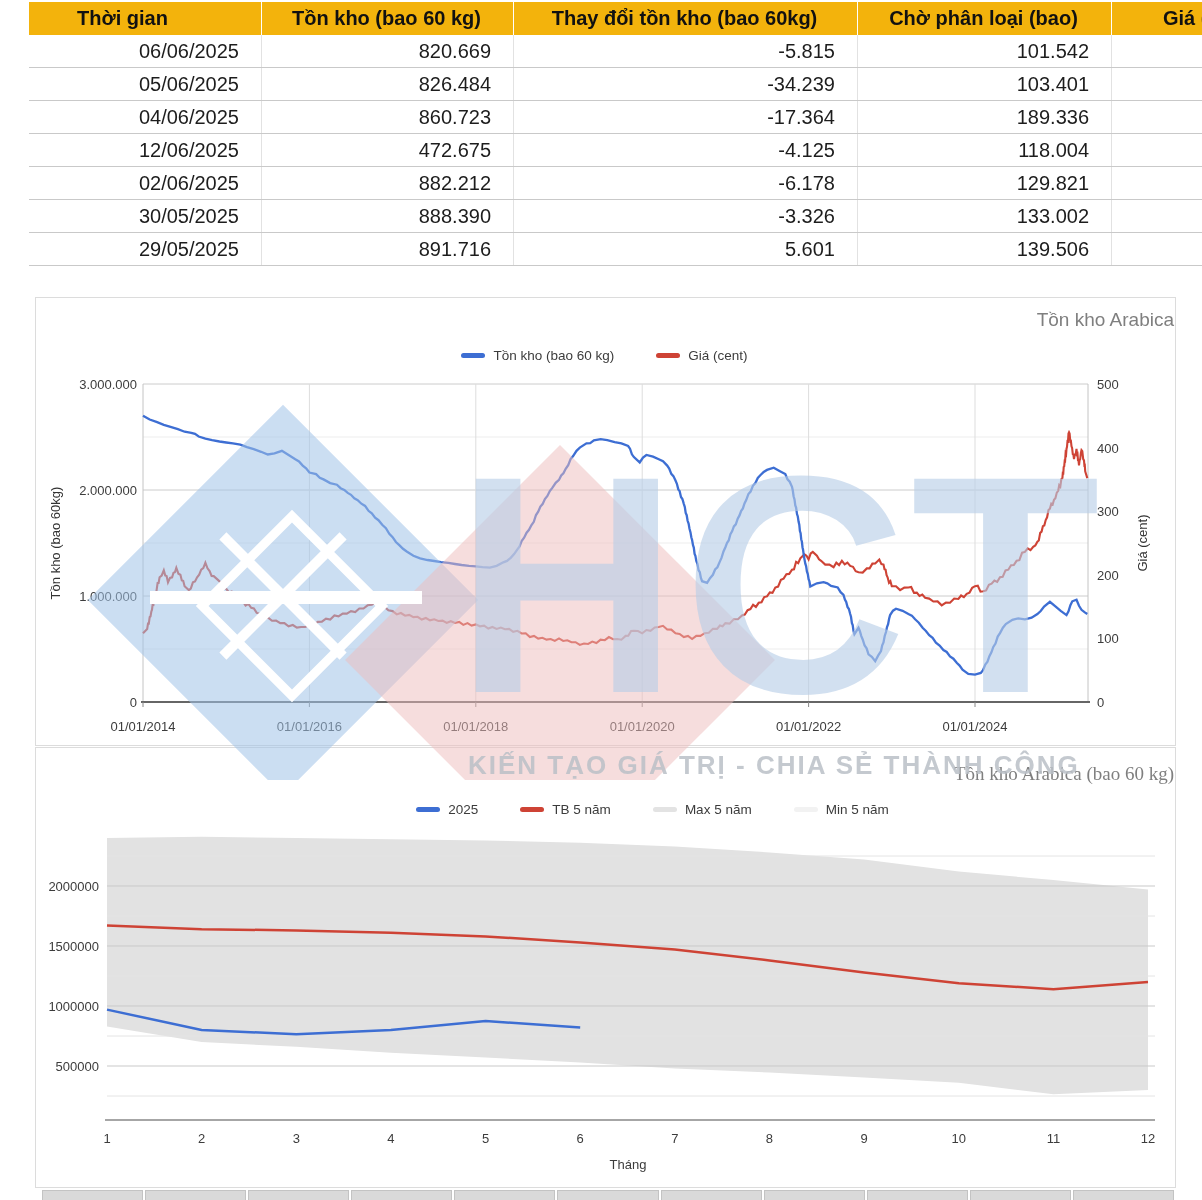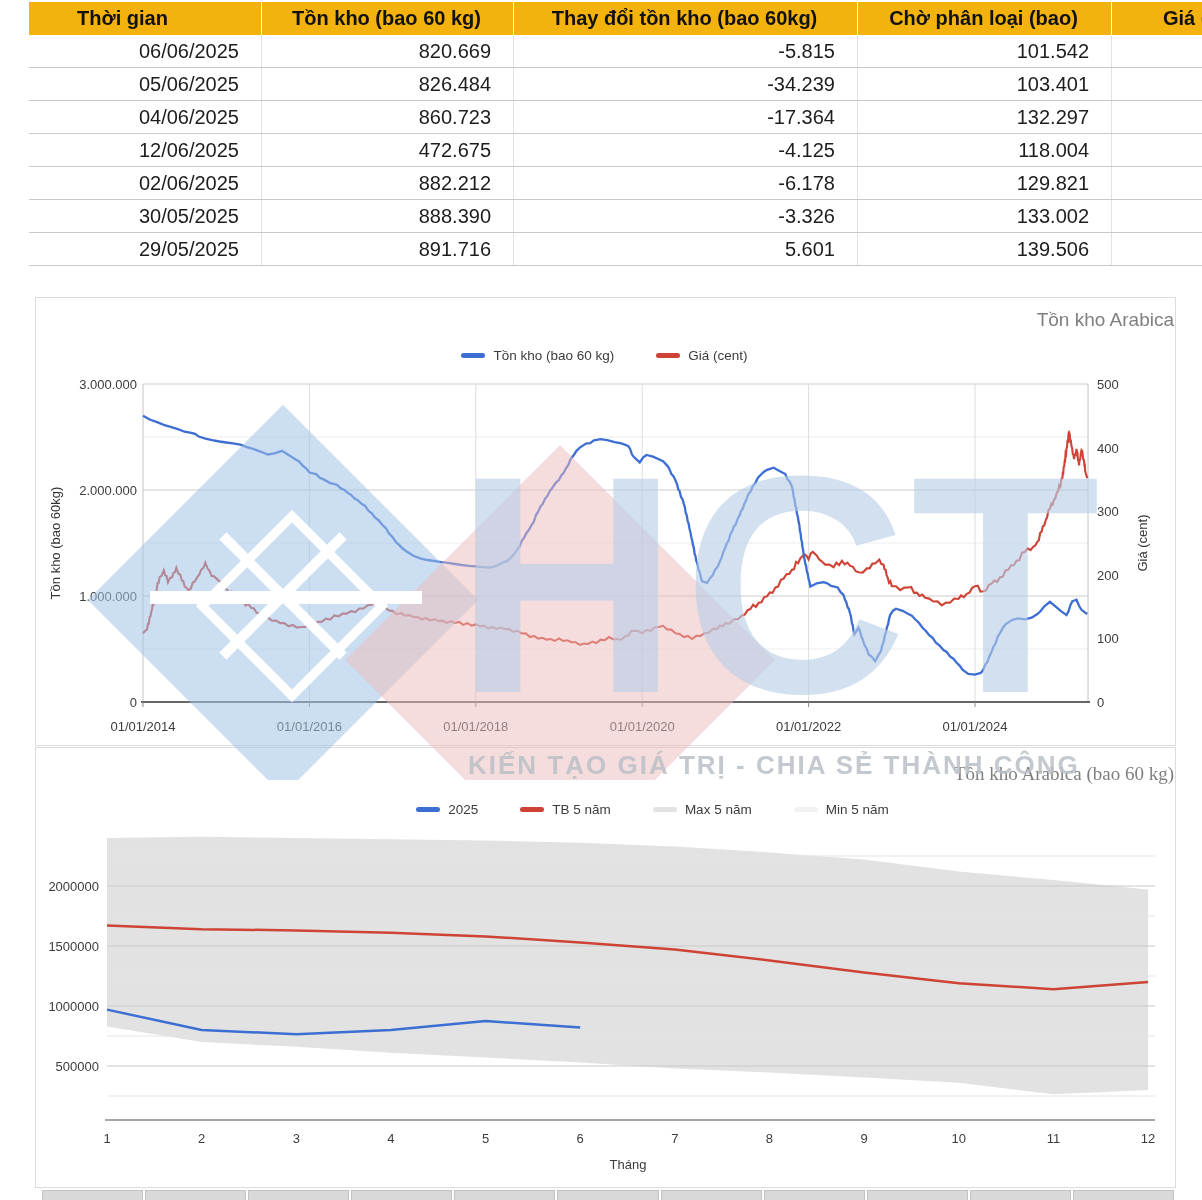--- a/index.html
+++ b/index.html
@@ -97,21 +97,21 @@
         <td>05/06/2025</td>
         <td>826.484</td>
         <td>-34.239</td>
         <td>103.401</td>
         <td>359,75</td>
       </tr>
       <tr>
         <td>04/06/2025</td>
         <td>860.723</td>
         <td>-17.364</td>
-        <td>132.297</td>
+        <td>189.336</td>
         <td>346,15</td>
       </tr>
       <tr>
         <td>12/06/2025</td>
         <td>472.675</td>
         <td>-4.125</td>
         <td>118.004</td>
         <td>340,85</td>
       </tr>
       <tr>

